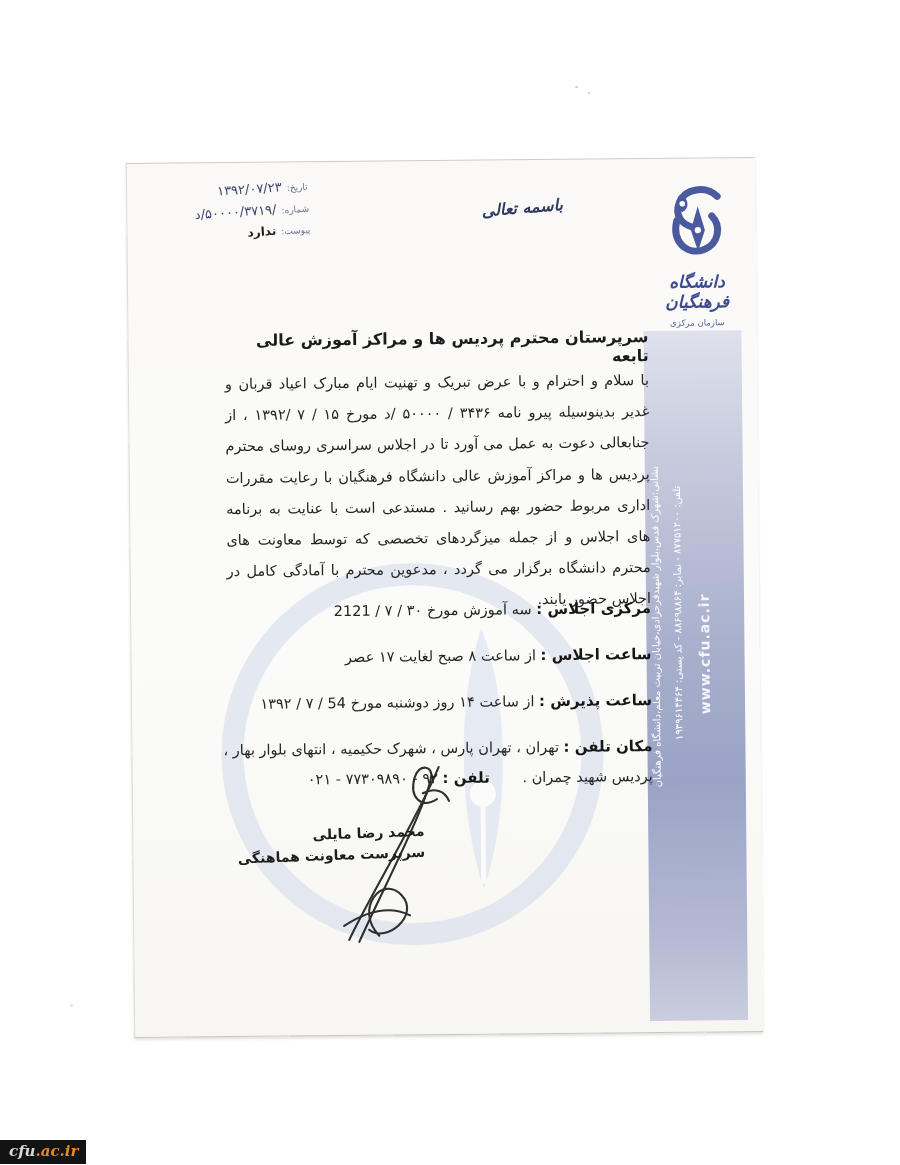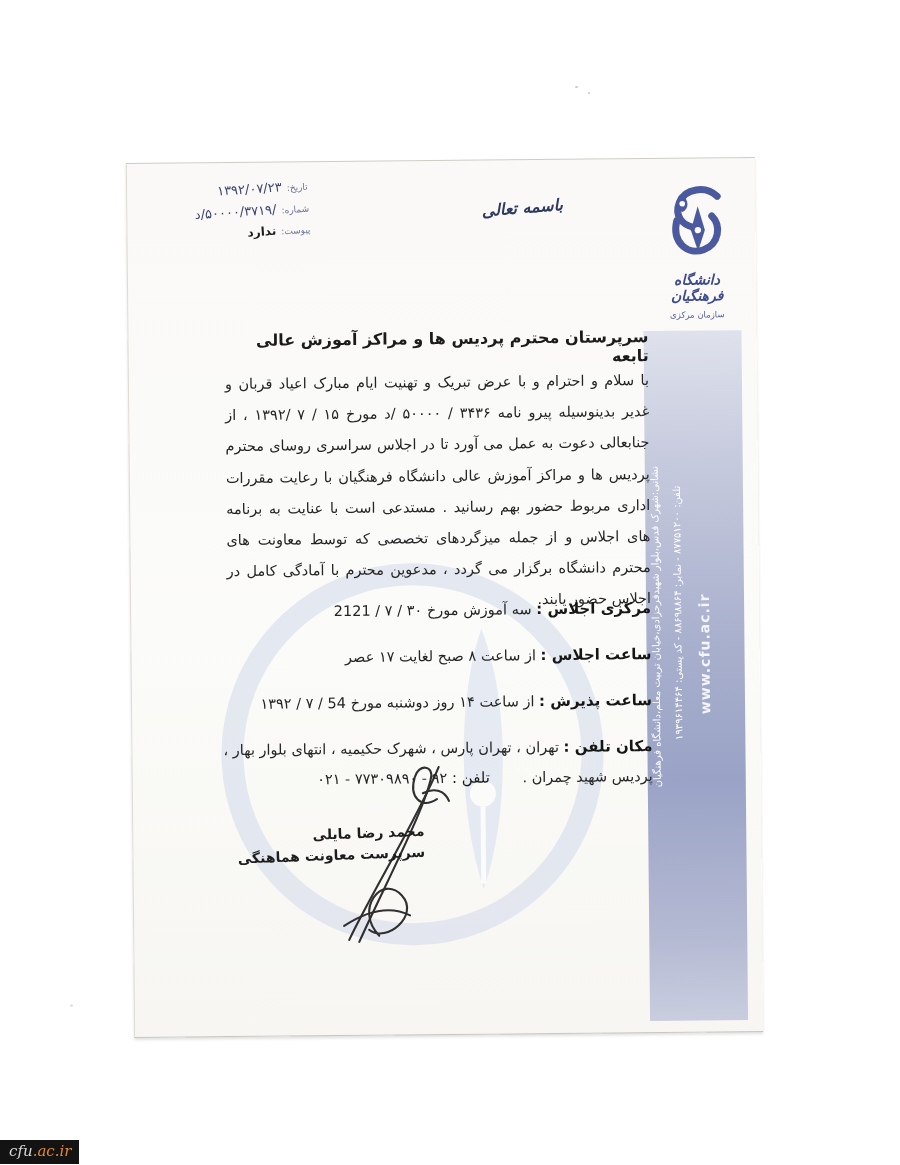--- a/index.html
+++ b/index.html
@@ -23,21 +23,21 @@
   .meta-value{font-size:13px;color:#39456f;letter-spacing:.5px;}
   .meta-value.attach{font-size:12px;font-weight:bold;color:#1d1d1d;letter-spacing:0;}
   .ltr{direction:ltr;unicode-bidi:bidi-override;white-space:nowrap;}
   
   .bismillah{
     position:absolute;left:340px;top:38px;width:110px;text-align:center;z-index:3;
     font-size:16px;font-weight:bold;font-style:italic;color:#2f3a63;transform:rotate(-4deg);
   }
   
   .logo-block{position:absolute;left:522px;top:24px;width:94px;text-align:center;z-index:3;}
-  .logo-name{font-size:14px;font-weight:bold;font-style:italic;color:#3d4b8e;margin-top:1px;direction:rtl;}
+  .logo-name{font-size:17px;font-weight:bold;font-style:italic;color:#3d4b8e;margin-top:1px;direction:rtl;}
   .logo-org{font-size:8.5px;color:#53609f;margin-top:6px;direction:rtl;}
   
   .band{
     position:absolute;left:515px;top:172px;width:98px;height:690px;overflow:hidden;z-index:2;
     background:linear-gradient(180deg,#dfe2ec 0%,#c7cbde 18%,#a9b0cd 45%,#9aa3c6 65%,#b5bad3 88%,#c9cddf 100%);
   }
   .band-inner{position:absolute;left:0;top:0;width:690px;height:98px;transform-origin:0 0;
     transform:rotate(-90deg) translateX(-690px);}
   .band-line{position:absolute;left:0;right:0;direction:rtl;color:#ffffff;white-space:nowrap;}
   .band-l1{top:4px;font-size:10px;padding-right:135px;}
@@ -50,36 +50,36 @@
     position:absolute;right:108px;top:168px;width:418px;z-index:3;direction:rtl;text-align:right;
     font-size:16px;font-weight:bold;color:#1b1b1b;
   }
   .body-par{
     position:absolute;right:108px;top:206px;width:424px;z-index:3;direction:rtl;text-align:justify;
     font-size:14.5px;line-height:31.2px;color:#242424;
   }
   .details{position:absolute;right:108px;top:434px;width:430px;z-index:3;direction:rtl;font-size:14.5px;color:#242424;}
   .drow{margin-bottom:16px;line-height:30px;text-align:right;}
   .dlabel{font-weight:bold;font-size:15px;color:#161616;}
-  .tel-label{font-weight:normal;font-size:15px;color:#161616;margin-right:28px;}
+  .tel-label{font-weight:bold;font-size:15px;color:#161616;margin-right:28px;}
   
   .signature{
     position:absolute;right:337px;top:662px;z-index:5;direction:rtl;text-align:right;
     font-weight:bold;font-size:14px;line-height:21px;color:#1d1d1d;transform:rotate(-1.5deg);
   }
   .sig-ink{position:absolute;left:190px;top:596px;z-index:6;}
   
   .speck{position:absolute;background:#9a9a9a;opacity:.55;border-radius:50%;}
   .speck.s1{left:575px;top:86px;width:3px;height:2px;}
   .speck.s2{left:588px;top:92px;width:2px;height:2px;}
   .speck.s3{left:70px;top:1004px;width:3px;height:3px;opacity:.3;}
   
   .cfu-badge{
     position:absolute;left:0;top:1140px;z-index:10;background:#131313;
-    font-family:"DejaVu Serif",serif;font-style:italic;font-weight:normal;font-size:15px;
+    font-family:"DejaVu Serif",serif;font-style:italic;font-weight:bold;font-size:15px;
     color:#d8d8d8;padding:2px 8px 4px 9px;
   }
   .cfu-badge .acir{color:#e8872b;}
 </style>
 </head>
 <body>
 
 <div class="paper">
 
   <div class="meta-block">

